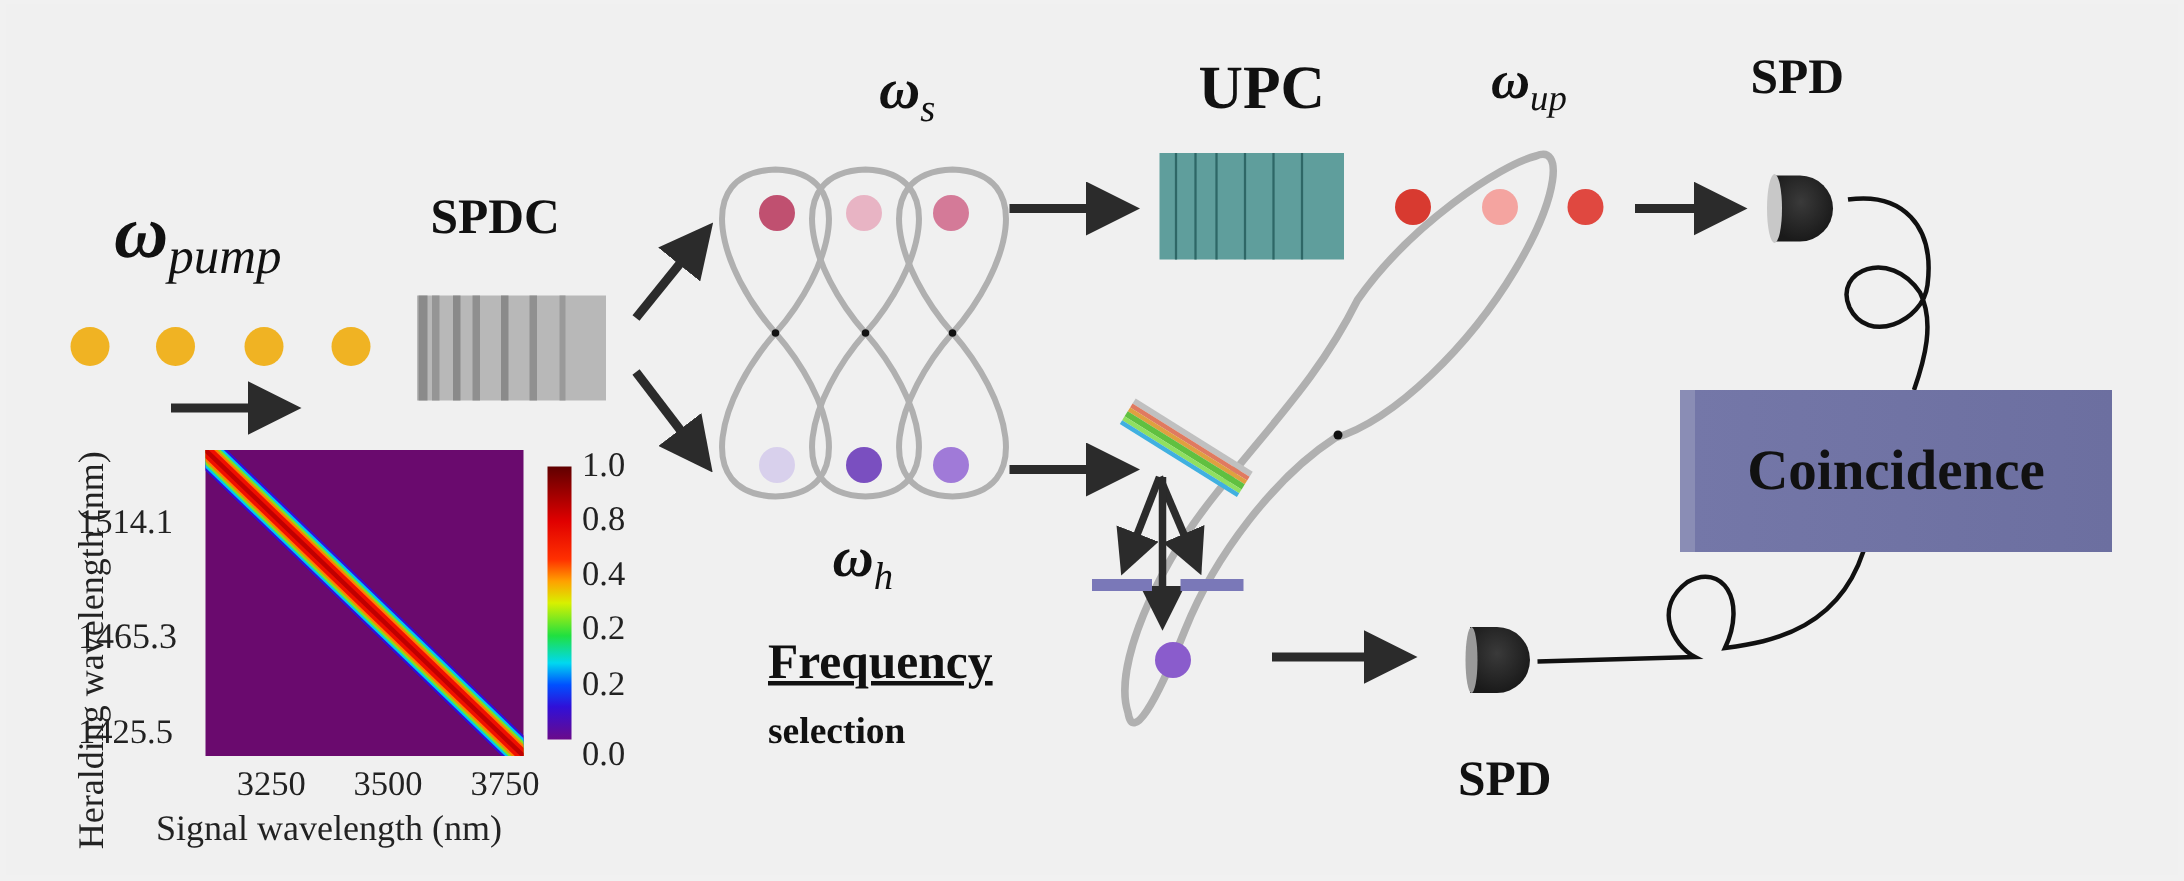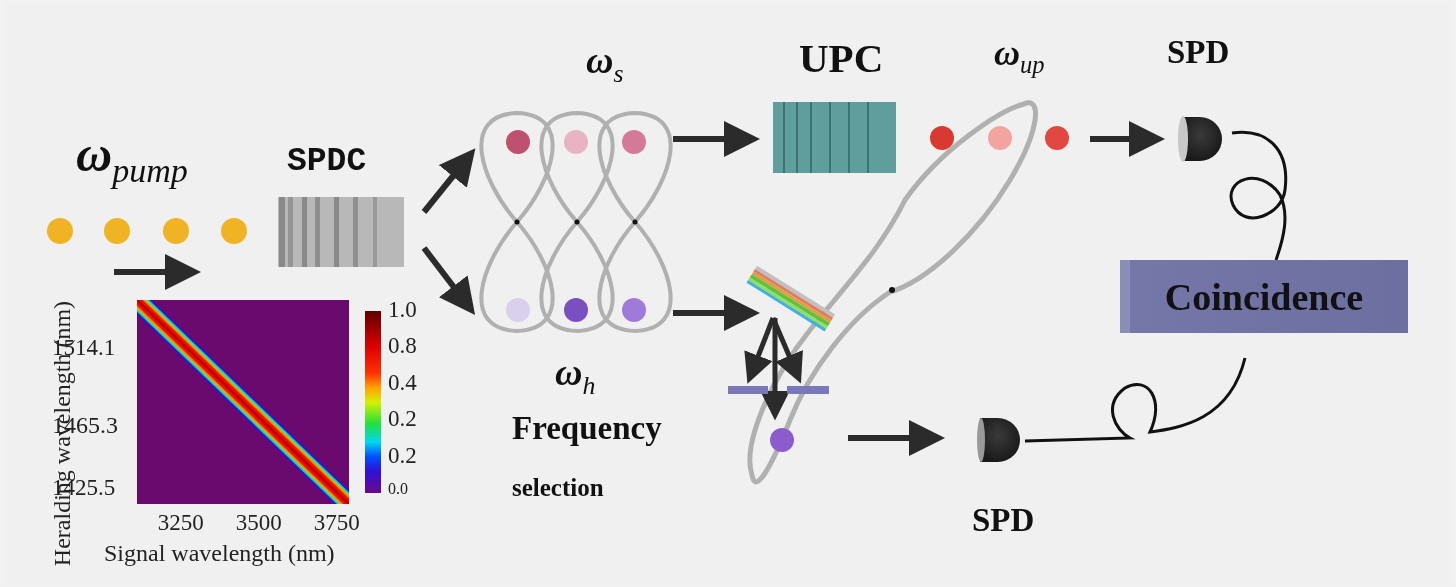--- a/index.html
+++ b/index.html
@@ -3,21 +3,21 @@
   <meta charset="utf-8">
   <style>
     html, body { margin:0; padding:0; }
     body { width:1456px; height:587px; background:#f1f1f1; position:relative; overflow:hidden; font-family:"Liberation Serif", serif; }
     .frame { position:absolute; left:4px; top:3px; width:1448px; height:580px; background:#f0f0f0; }
     svg.main { position:absolute; left:0; top:0; width:1456px; height:587px; }
     .lbl { position:absolute; font-family:"Liberation Serif", serif; font-weight:bold; color:#111; white-space:nowrap; }
     .omega { position:absolute; font-family:"Liberation Serif", serif; font-weight:bold; font-style:italic; color:#111; white-space:nowrap; }
     .omega sub { font-size:0.68em; font-weight:normal; font-style:italic; }
     .tick { position:absolute; font-family:"Liberation Serif", serif; font-size:21px; color:#222; white-space:nowrap; }
-    .coinc { position:absolute; left:1120px; top:260px; width:288px; height:73px; background:linear-gradient(90deg,#8a8db5 0 10px,#7477a8 10px,#6c6fa0 100%); display:flex; align-items:center; justify-content:center; }
+    .coinc { position:absolute; left:1120px; top:260px; width:288px; height:108px; background:linear-gradient(90deg,#8a8db5 0 10px,#7477a8 10px,#6c6fa0 100%); display:flex; align-items:center; justify-content:center; }
     .coinc span { font-family:"Liberation Serif", serif; font-weight:bold; font-size:38px; color:#111; }
   </style>
 </head>
 <body>
 
 <div class="frame"></div>
 
 <svg class="main" viewBox="0 0 1456 587">
   <defs>
     <marker id="ah" markerWidth="6" markerHeight="6" refX="3.5" refY="3" orient="auto" markerUnits="strokeWidth">
@@ -142,29 +142,29 @@
   <path fill="none" stroke="#111" stroke-width="3" d="M1025,441 L1130,438 C1115,430 1102,405 1125,388 C1148,375 1165,400 1150,432 C1180,428 1230,420 1245,358"></path>
 </svg>
 
 <div class="coinc">
   <span>Coincidence</span>
 </div>
 
 <div class="omega" style="left:76px; top:125px; font-size:50px;">
   <span>ω</span><sub>pump</sub>
 </div>
-<div class="lbl" style="left:287px; top:143px; font-size:33px;font-family:Liberation Mono, monospace;">SPDC</div>
+<div class="lbl" style="left:287px; top:127px; font-size:33px;">SPDC</div>
 
 <div class="omega" style="left:586px; top:38px; font-size:38px;">
   <span>ω</span><sub>s</sub>
 </div>
 <div class="omega" style="left:555px; top:350px; font-size:38px;">
   <span>ω</span><sub>h</sub>
 </div>
-<div class="lbl" style="left:512px; top:410px; font-size:33px;">Frequency</div>
+<div class="lbl" style="left:512px; top:424px; font-size:33px;text-decoration:underline;">Frequency</div>
 <div class="lbl" style="left:512px; top:474px; font-size:25px;text-align:center;">selection</div>
 
 <div class="lbl" style="left:799px; top:34px; font-size:41px;">UPC</div>
 <div class="omega" style="left:966px; top:32px; font-size:36px;margin-left:28px;">
   <span>ω</span><sub>up</sub>
 </div>
 <div class="lbl" style="left:1167px; top:34px; font-size:33px;">SPD</div>
 <div class="lbl" style="left:972px; top:502px; font-size:33px;">SPD</div>
 
 <svg id="heatmap" style="position:absolute; left:0; top:280px;" width="420" height="307" viewBox="0 0 420 307">
@@ -209,14 +209,14 @@
     <div class="tick" style="left: 157.765px; top: 510px; font-size: 23px;">3250</div>
     <div class="tick" style="left: 235.706px; top: 510px; font-size: 23px;">3500</div>
     <div class="tick" style="left: 313.647px; top: 510px; font-size: 23px;">3750</div>
   </div>
 <div id="cbtick-wrap">
     <div class="tick" style="left: 388px; top: 297px; font-size: 23px;">1.0</div>
     <div class="tick" style="left: 388px; top: 333.4px; font-size: 23px;">0.8</div>
     <div class="tick" style="left: 388px; top: 369.8px; font-size: 23px;">0.4</div>
     <div class="tick" style="left: 388px; top: 406.2px; font-size: 23px;">0.2</div>
     <div class="tick" style="left: 388px; top: 442.6px; font-size: 23px;">0.2</div>
-    <div class="tick" style="left: 388px; top: 480px; font-size: 16px;">0.0</div>
+    <div class="tick" style="left: 388px; top: 490px; font-size: 23px;">0.0</div>
   </div>
 
 </body></html>

